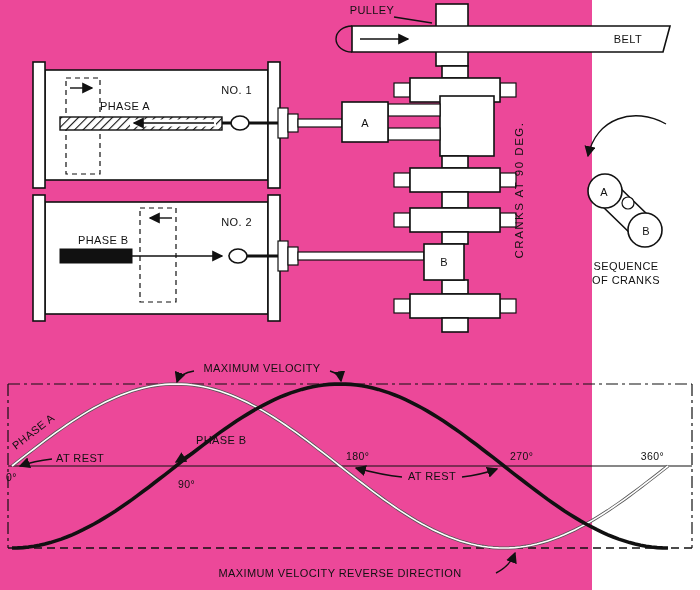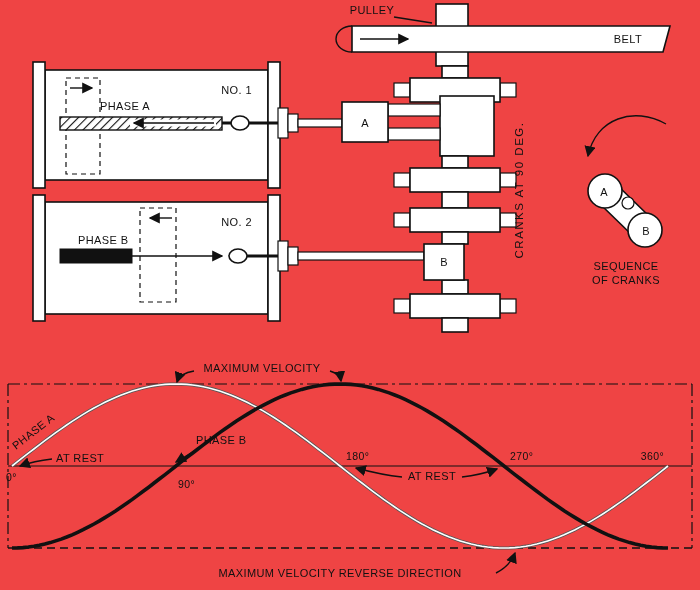--- a/index.html
+++ b/index.html
@@ -1,16 +1,16 @@
 <!DOCTYPE html>
 <html><head>
 <meta charset="utf-8">
 <style>
   html,body{margin:0;padding:0;background:#fff;}
-  .page{width:700px;height:590px;position:relative;background:#ef4444;}
+  .page{width:592px;height:590px;position:relative;background:#ec4899;}
   svg{display:block;}
   text{font-family:"Liberation Sans",sans-serif;fill:#111;font-size:11px;letter-spacing:.4px;}
   .lbl{font-size:11px;}
   .small{font-size:10.5px;}
   .vert{font-size:11.5px;letter-spacing:1.5px;}
   .outline{fill:#fff;stroke:#111;stroke-width:1.6;}
   .thin{fill:#fff;stroke:#111;stroke-width:1.2;}
   .ln{stroke:#111;stroke-width:1.4;fill:none;}
   .dash{stroke:#111;stroke-width:1.2;fill:none;stroke-dasharray:5 4;}
   .dashdot{stroke:#111;stroke-width:1.2;fill:none;stroke-dasharray:12 4 3 4;}

